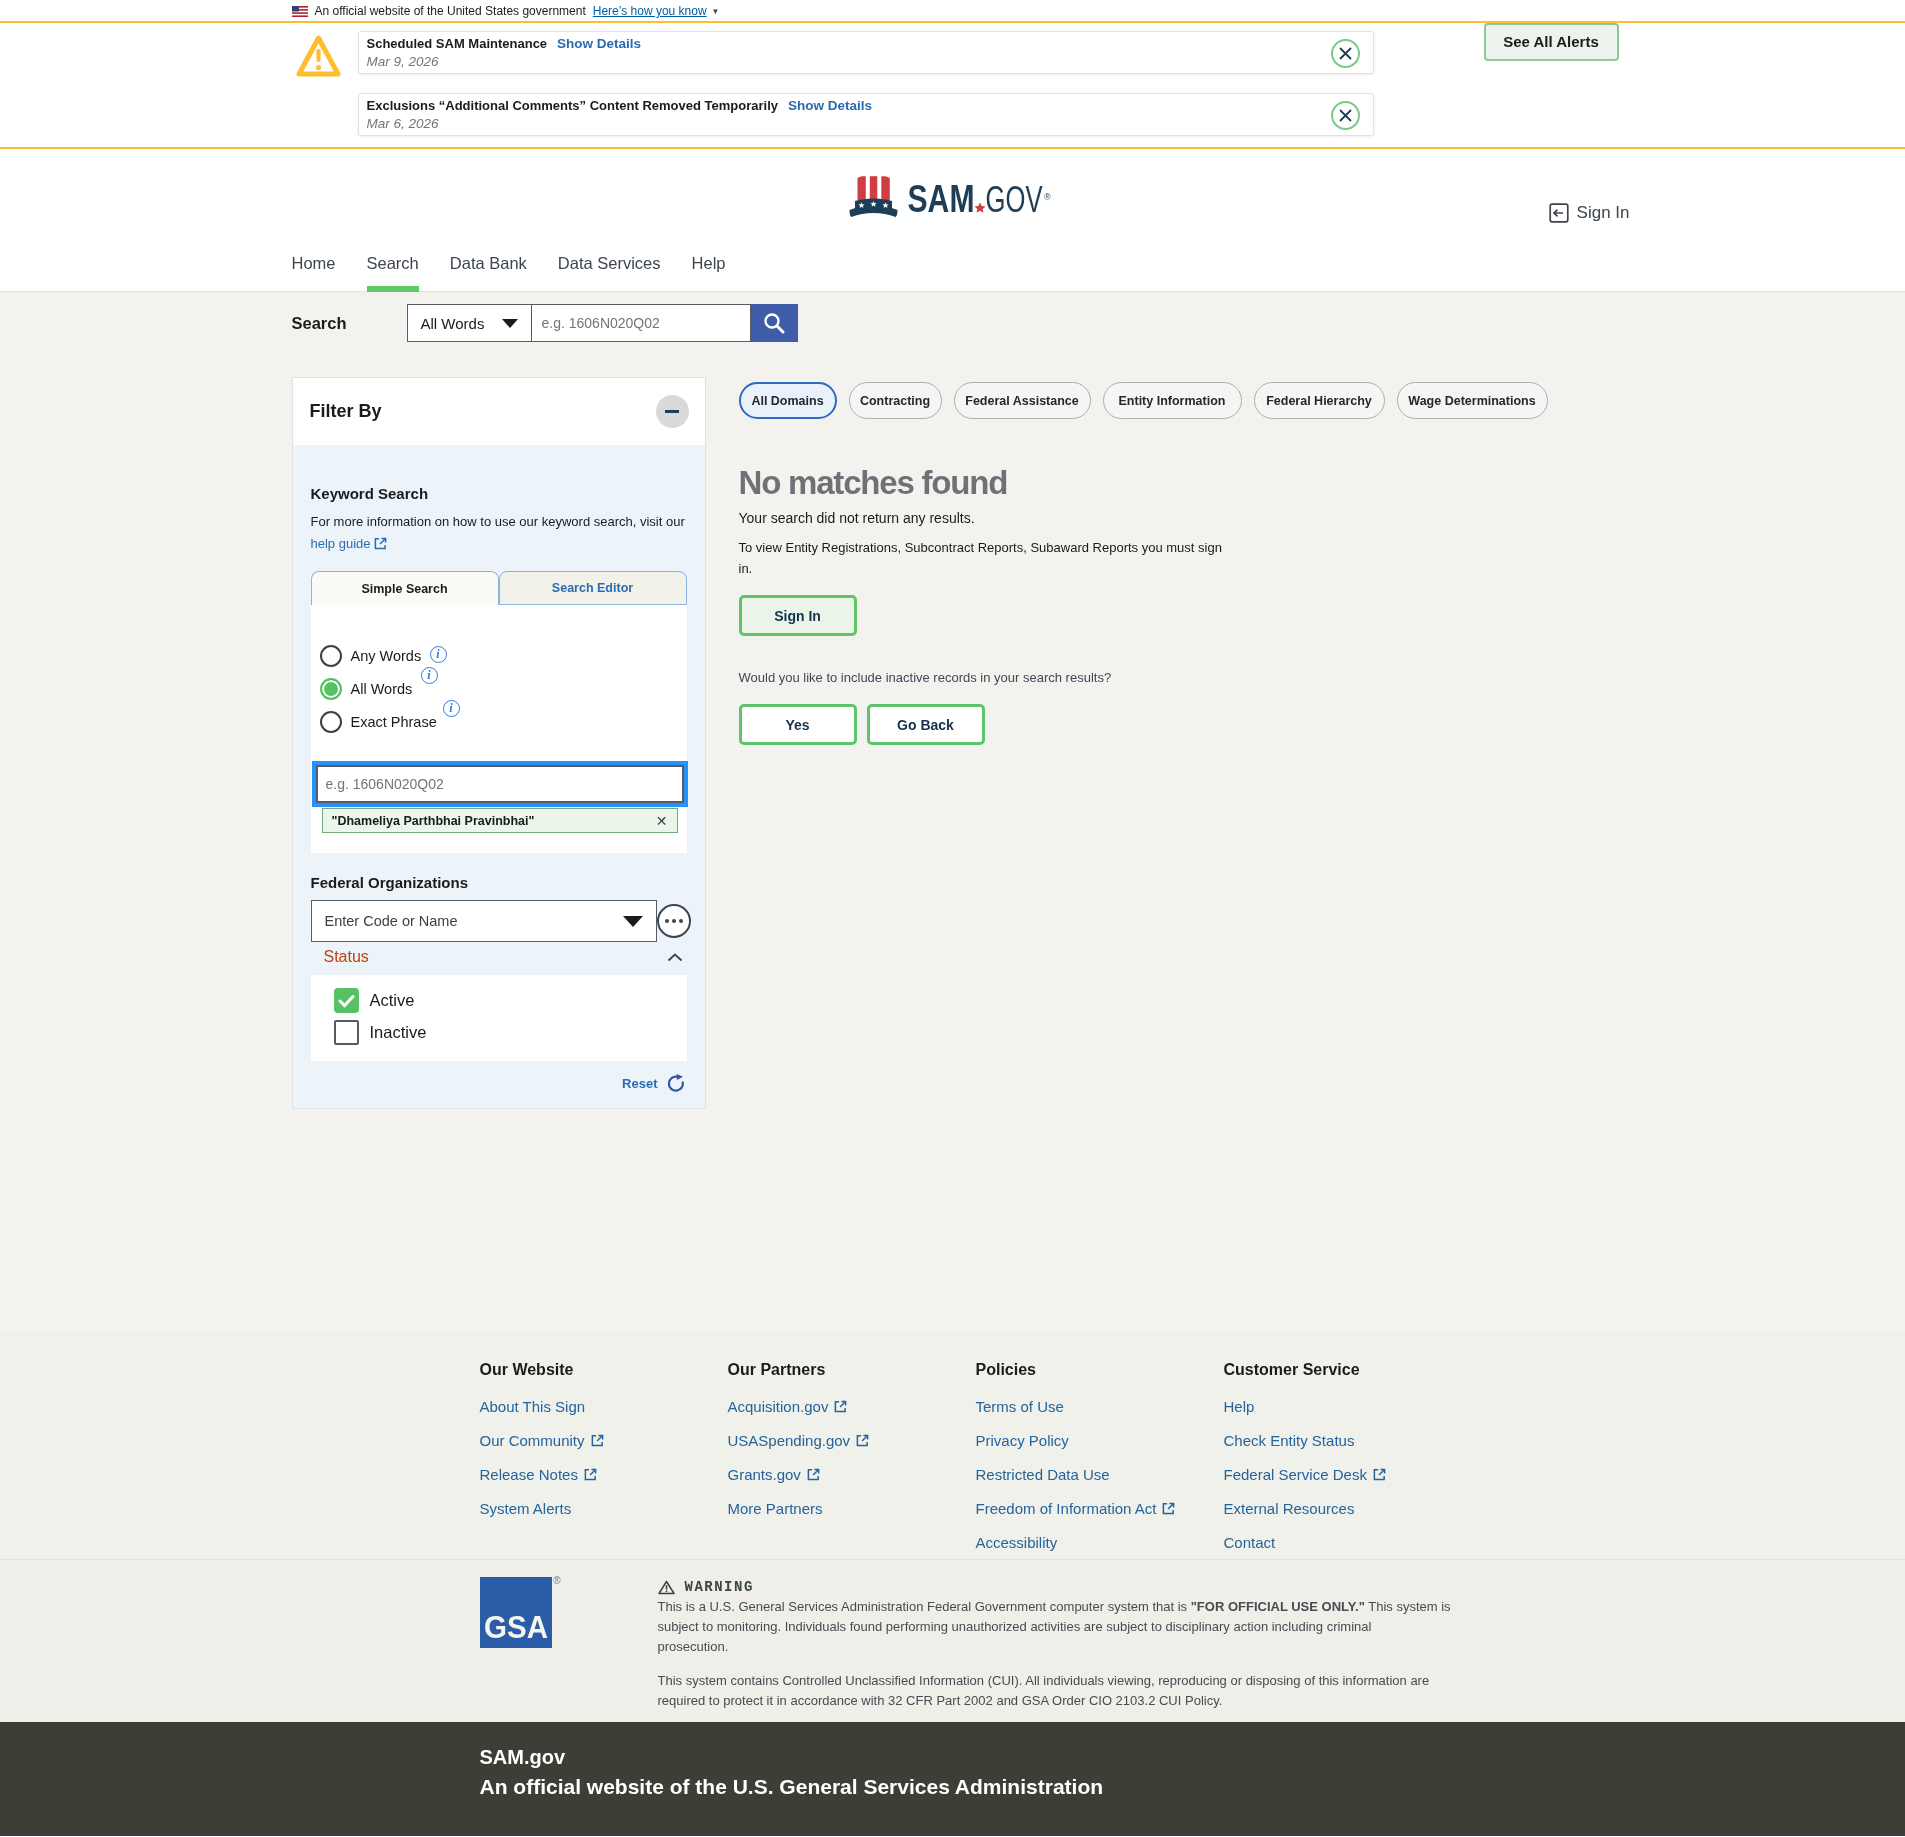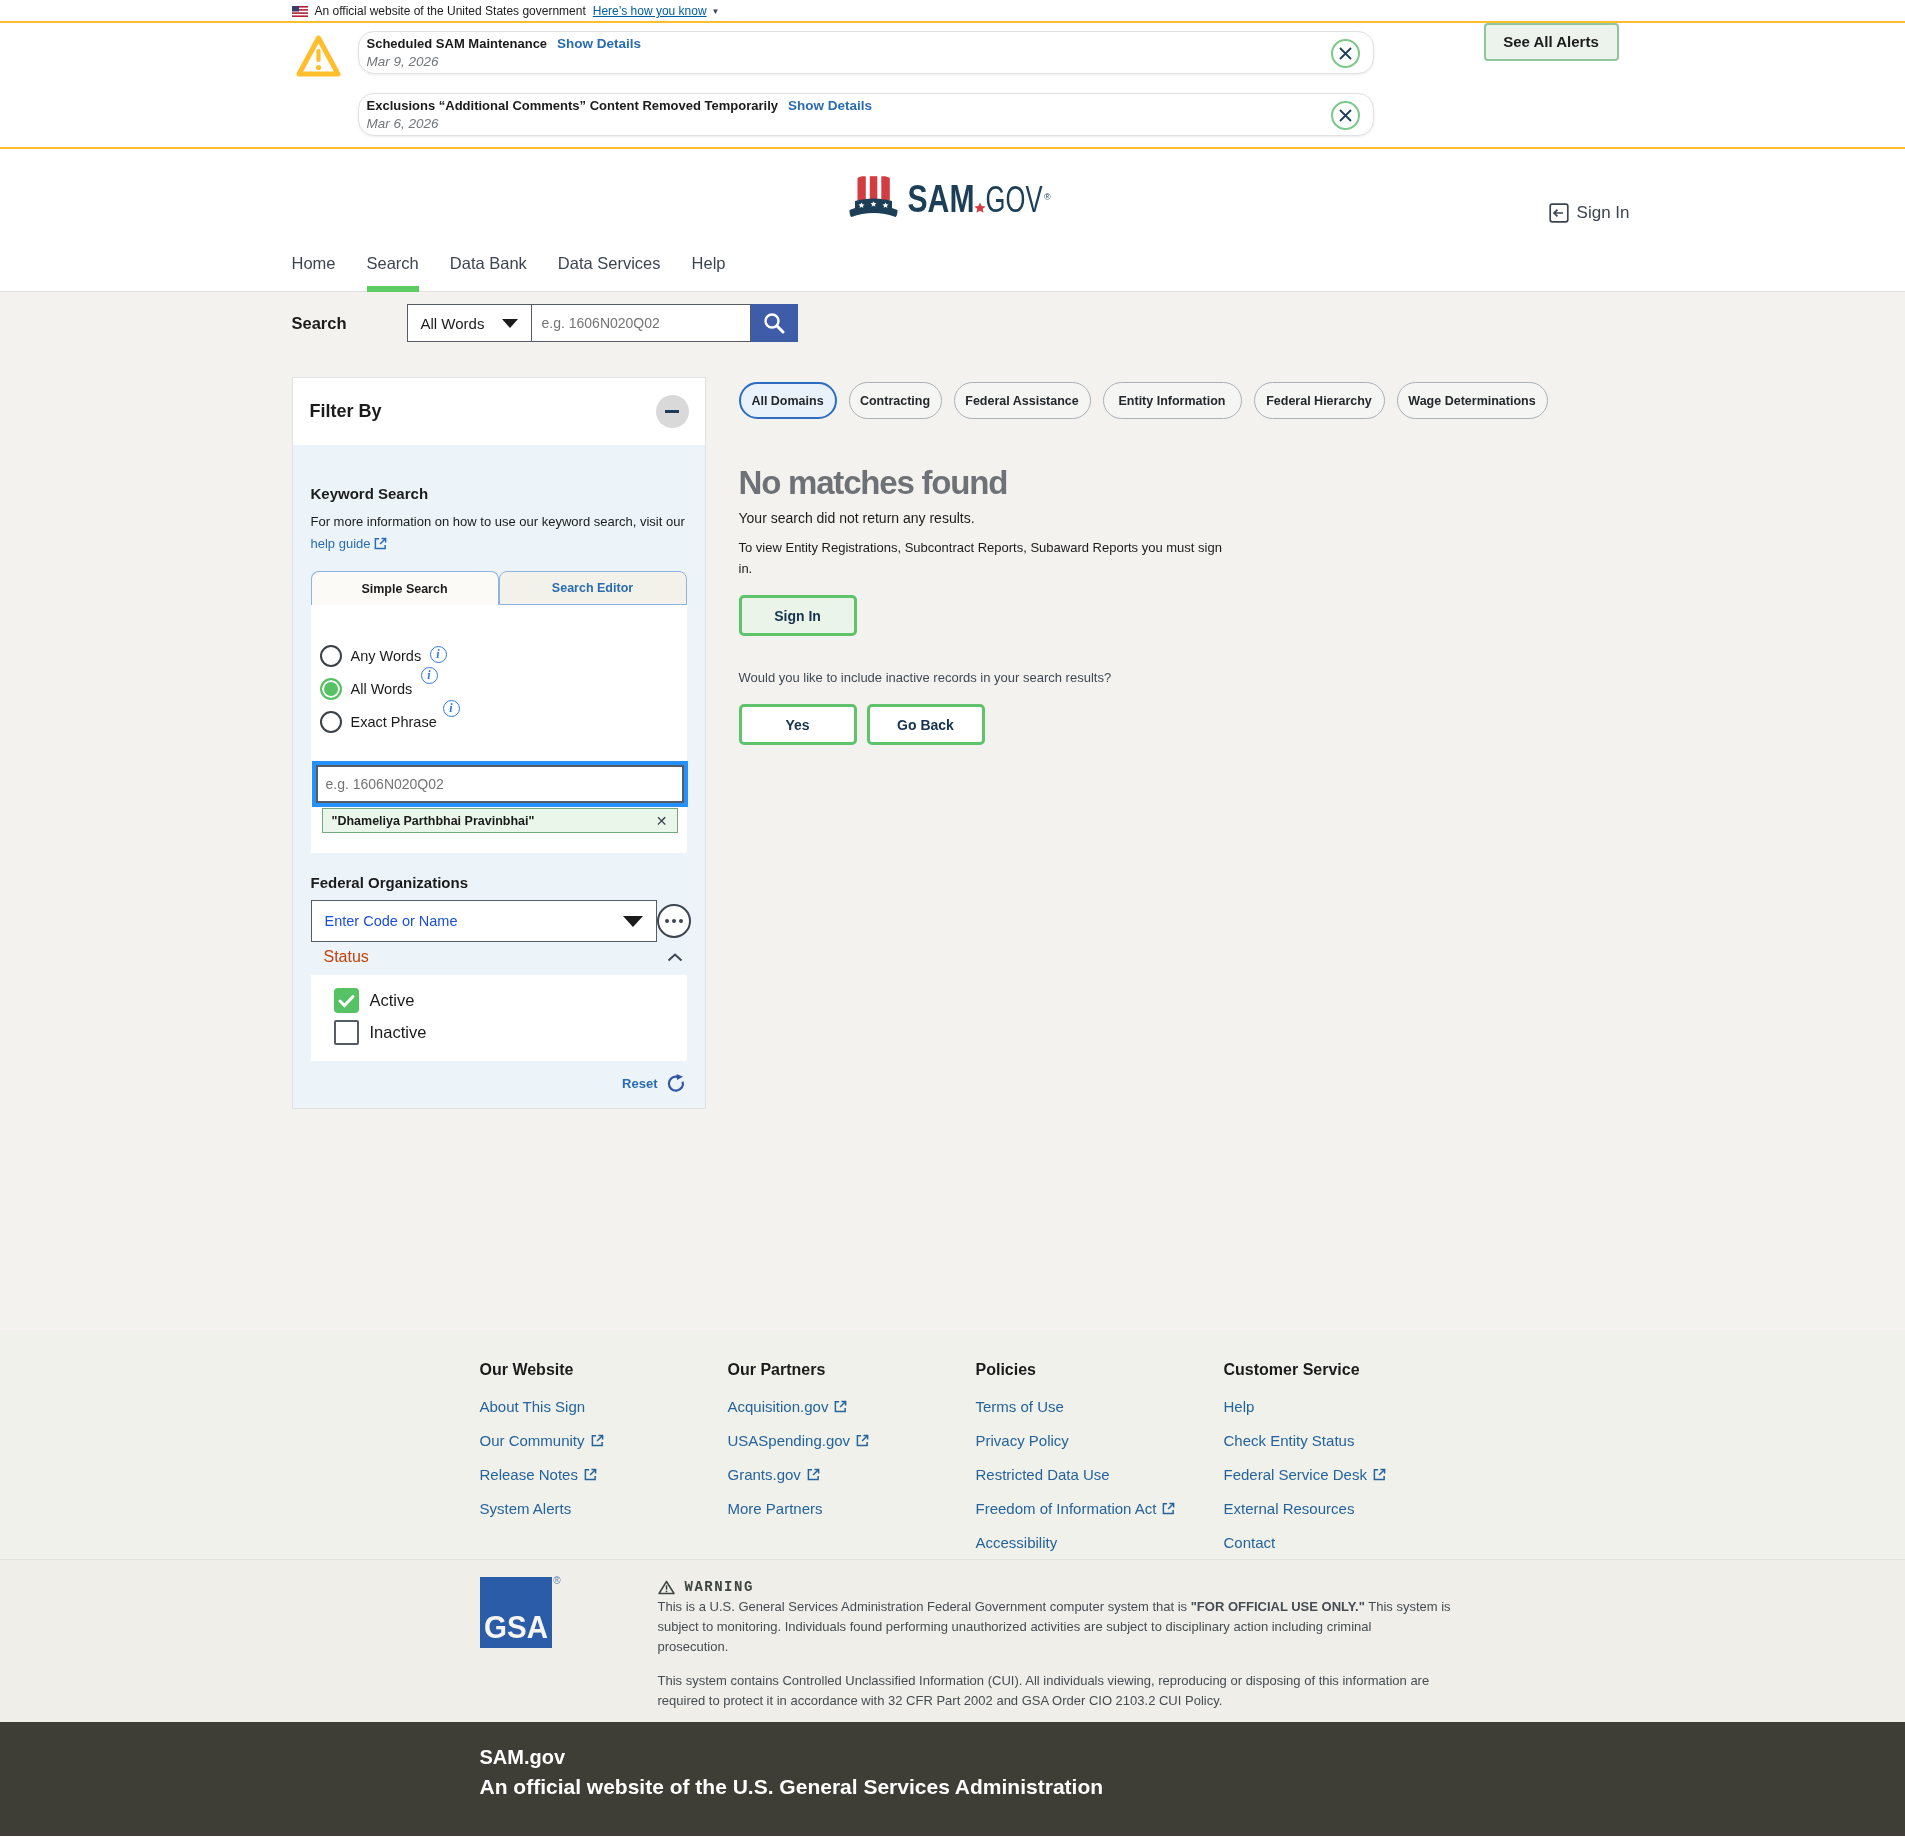--- a/index.html
+++ b/index.html
@@ -11,21 +11,21 @@
 
 .gov-banner { height:23px; border-bottom:2px solid #ffbe2e; background:#fff; }
 .gov-banner .container { display:flex; align-items:center; gap:7px; padding-top:4px; font-size:12px; color:#1b1b1b; }
 .gov-banner a { color:#005ea2; text-decoration:underline; }
 .gov-banner .chev { font-size:8px; color:#3d4551; margin-left:-2px; }
 
 
 .alerts { height:126px; border-bottom:2px solid #ffbe2e; background:#fff; }
 .alerts .container { padding-top:8px; }
 .warn-tri { position:absolute; left:2px; top:10px; }
-.alert-box { margin-left:66px; width:1016px; border:1px solid #dfe1e2; border-radius:16px; padding:4px 16px 4px 8px; position:relative; background:#fff; box-shadow:0 1px 3px rgba(0,0,0,0.08); }
+.alert-box { margin-left:66px; width:1016px; border:1px solid #dfe1e2; border-radius:3px; padding:4px 16px 4px 8px; position:relative; background:#fff; box-shadow:0 1px 3px rgba(0,0,0,0.08); }
 .alert-box + .alert-box { margin-top:19px; }
 .alert-title { font-size:13px; font-weight:bold; color:#1b1b1b; }
 .alert-title a { color:#2a6cb0; font-weight:bold; margin-left:10px; font-size:13.5px; }
 .alert-date { font-size:13.5px; font-style:italic; color:#71767a; margin-top:3px; }
 .alert-close { position:absolute; right:13px; top:7px; width:29px; height:29px; border-radius:50%; border:2px solid #7cc98a; background:#fff; display:flex; align-items:center; justify-content:center; }
 .see-all { position:absolute; right:-5px; top:0; width:135px; height:38px; line-height:34px; text-align:center; background:#ecf3ec; border:2px solid #8fc79a; border-radius:4px; font-size:15px; font-weight:bold; color:#1b1b1b; display:inline-block; }
 
 
 .site-header { height:90px; background:#fff; }
 .site-header .container { padding-top:25px;text-align:center; }
@@ -69,21 +69,21 @@
 .radio { position:absolute; width:22px; height:22px; border-radius:50%; border:2px solid #3b4147; background:#fff; }
 .radio.on { border-color:#57c263; background:#57c263; box-shadow:inset 0 0 0 2px #fff; }
 .rlbl { position:absolute; font-size:14.5px; color:#1b1b1b; }
 .info { position:absolute; width:17px; height:17px; border-radius:50%; border:1.5px solid #2f7ae5; color:#2f7ae5; font:italic bold 12px "Liberation Serif", serif; display:flex; align-items:center; justify-content:center; }
 .kw-input { position:absolute; left:5px; top:160px; width:368px; height:38px; border:2px solid #565c65; outline:4px solid #2491ff; background:#fff; font-size:14px; color:#757575; display:flex; align-items:center; padding:0 8px; }
 .chip { position:absolute; left:11px; top:203px; width:356px; height:25px; background:#e9f6e9; border:1px solid #74a97b; font-size:12.5px; font-weight:bold; color:#1b1b1b; display:flex; align-items:center; padding:0 9px; }
 .chip .x { margin-left:auto; font-weight:normal; color:#3d4551; font-size:14px; }
 
 .h-fo { margin-top:21px; }
 .fo-row { margin-top:9px; position:relative; height:42px; }
-.fo-sel { width:346px; height:42px; background:#fff; border:1px solid #565c65; display:flex; align-items:center; font-size:14.5px; color:#1d4ed8; padding:0 13px; }
+.fo-sel { width:346px; height:42px; background:#fff; border:1px solid #565c65; display:flex; align-items:center; font-size:14.5px; color:#404040; padding:0 13px; }
 .fo-sel .car { margin-left:auto; width:0; height:0; border-left:10px solid transparent; border-right:10px solid transparent; border-top:11px solid #1b1b1b; }
 .fo-dots { position:absolute; left:346px; top:4px; width:34px; height:34px; border-radius:50%; border:2px solid #3d4551; background:#fff; display:flex; align-items:center; justify-content:center; gap:3px; }
 .fo-dots i { width:4px; height:4px; border-radius:50%; background:#3d4551; }
 
 .status-row { margin-top:6px; height:18px; display:flex; align-items:center; font-size:16px; color:#c2410c; padding:0 4px 0 13px; }
 .checks { margin-top:9px; background:#fff; height:86px; padding:13px 0 0 23px; }
 .chk-row { display:flex; align-items:center; gap:11px; height:25px; margin-bottom:7px; font-size:16.5px; }
 .cb { width:25px; height:25px; border-radius:4px; }
 .cb.on { background:#57c263; }
 .cb.off { background:#fff; border:2px solid #565c65; border-radius:2px; }

